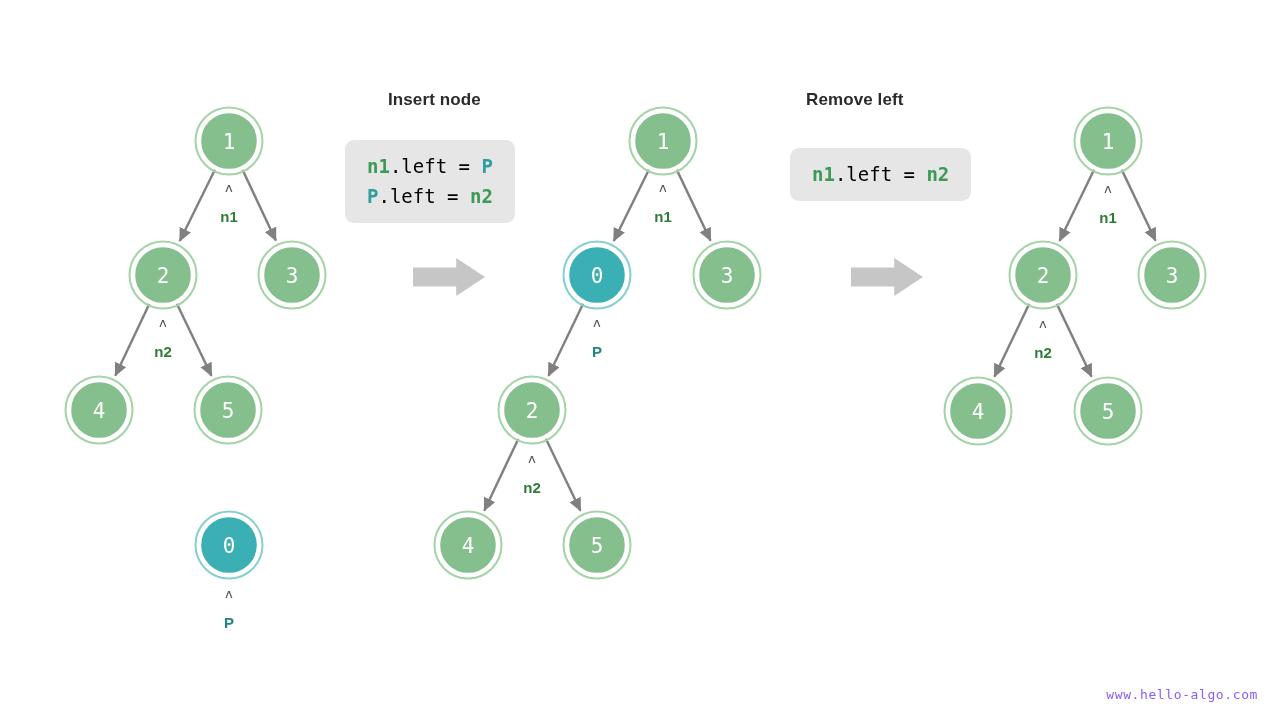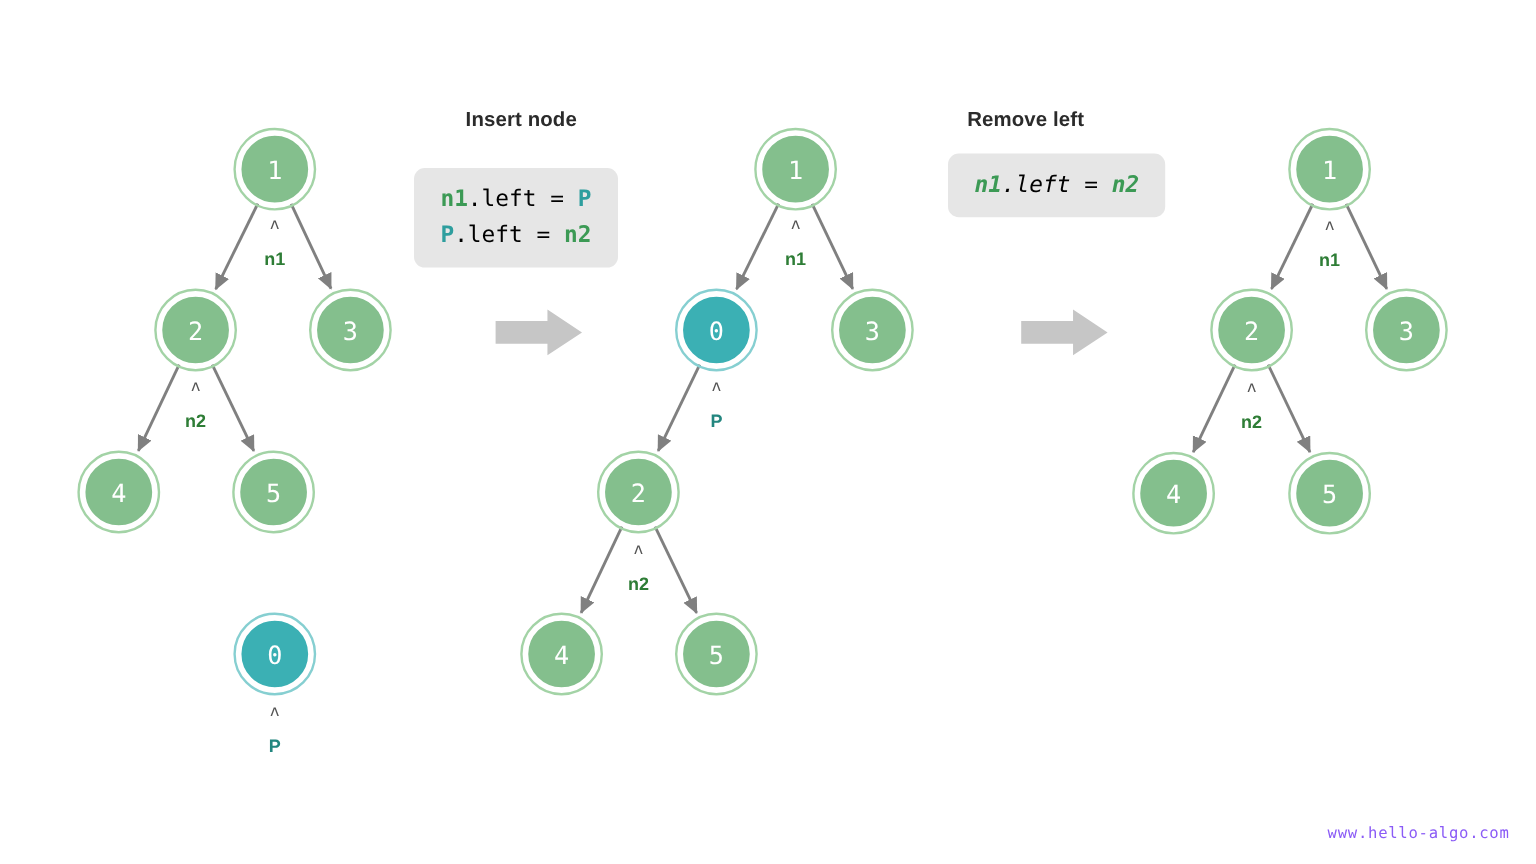--- a/index.html
+++ b/index.html
@@ -243,19 +243,19 @@
   </svg>
 
   <div class="section-title" id="title-insert" style="left: 370px; top: 90px; margin-left: 18px;">Insert node</div>
   <div class="section-title" id="title-remove" style="left: 806px; top: 90px;">Remove left</div>
 
   <div id="code-layer">
       <div class="code-box" style="left: 345px; top: 140px;">
         <span class="code-line"><span class="tok-n">n1</span><span class="tok-plain">.left = </span><span class="tok-p">P</span></span>
         <span class="code-line"><span class="tok-p">P</span><span class="tok-plain">.left = </span><span class="tok-n">n2</span></span>
       </div>
-      <div class="code-box" style="left: 790px; top: 128px; font-style: italic;">
+      <div class="code-box" style="left: 790px; top: 148px;">
         <span class="code-line"><span class="tok-n">n1</span><span class="tok-plain">.left = </span><span class="tok-n">n2</span></span>
       </div>
     </div>
 
   <div class="watermark">www.hello-algo.com</div>
 </div>
 
 </body></html>

